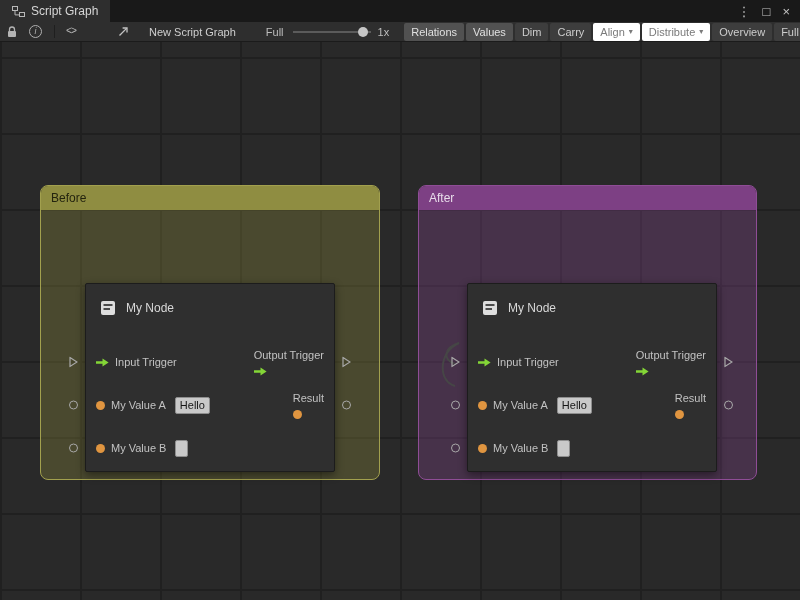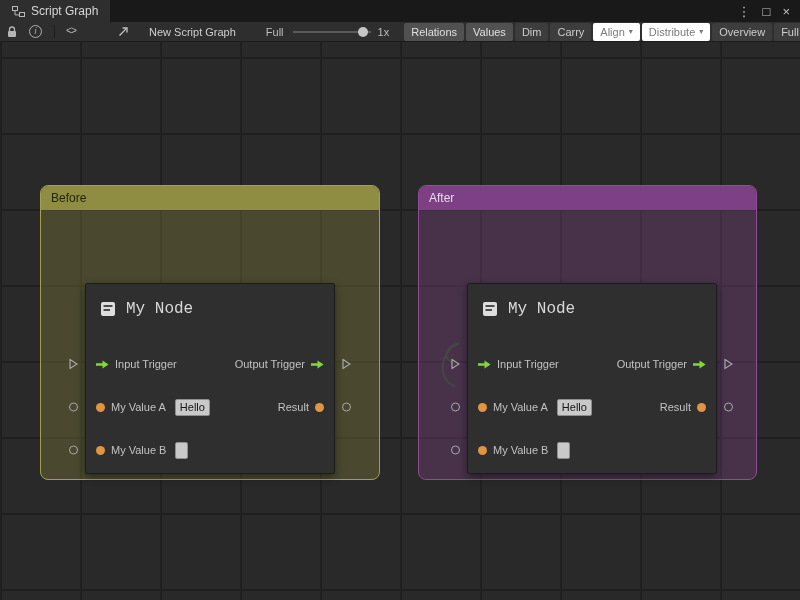--- a/index.html
+++ b/index.html
@@ -64,25 +64,25 @@
 
   .wires { position:absolute; left:0; top:0; pointer-events:none; }
 
   
   .node { position:absolute; top:241px; width:250px; background:#2f2f2f;
           border:1px solid #1c1c1c; border-radius:2px;
           box-shadow:0 3px 9px rgba(0,0,0,0.45); }
   .node.before-node { left:85px; }
   .node.after-node  { left:467px; }
   .node-header { display:flex; align-items:center; gap:9px; padding:16px 13px 12px; }
-  .node-title { font-size:16px; color:#d8d8d8;font-family:Liberation Mono, monospace; }
+  .node-title { font-size:12px; color:#d8d8d8; }
   .node-body { padding:2px 0 12px; }
   .nrow { position:relative; display:flex; align-items:center; height:22px; padding:0 10px;
           font-size:11px; color:#c2c2c2; gap:6px;margin-top:21px; }
-  .nrow .right { margin-left:auto; display:flex; align-items:center; gap:6px; }
+  .nrow .right { margin-left:auto; display:flex; gap:6px;flex-direction:column; }
   .dot { width:9px; height:9px; border-radius:50%; background:var(--accent-orange,#e09540); }
   .field { background:#c9c9c9; border:1px solid #8e8e8e; border-radius:2px; color:#161616;
            font-size:11px; line-height:15px; min-height:17px; min-width:14px; padding:0 4px;
            display:inline-block; margin-left:3px; }
   .field.empty { min-width:13px; padding:0 2px; }
   .ext { position:absolute; top:50%; transform:translateY(-50%); display:inline-flex; }
   .ext.l { left:-17px; }
   .ext.r { right:-17px; }
   .circle-port { width:9px; height:9px; border-radius:50%; border:1px solid #a8a8a8;
                  background:transparent; display:block; }

